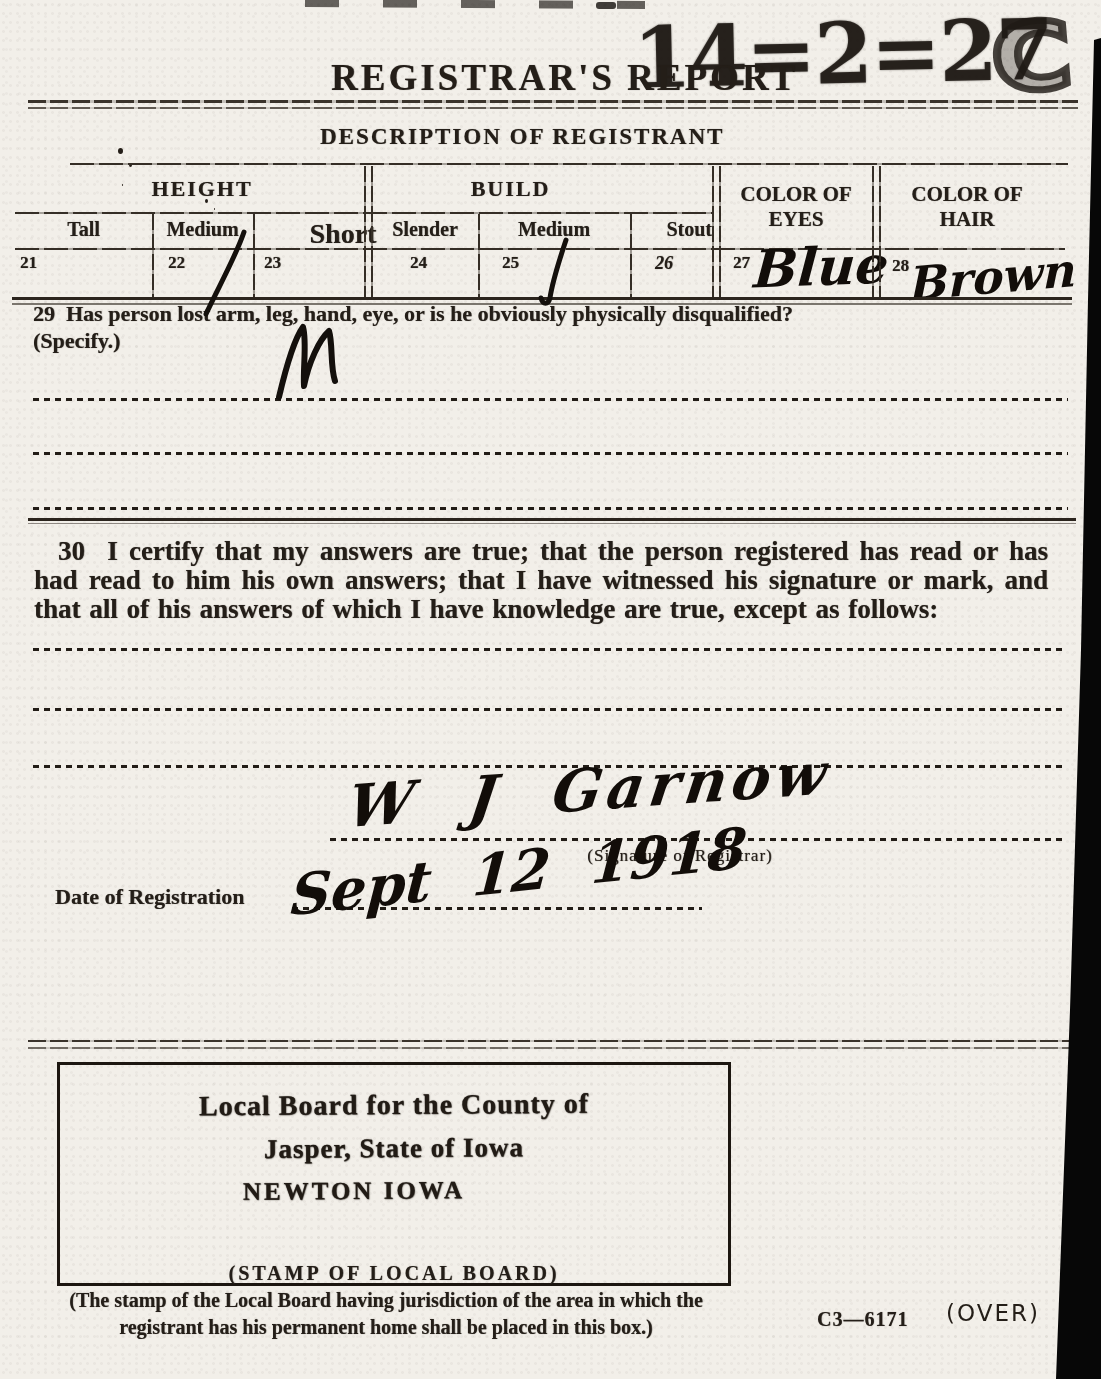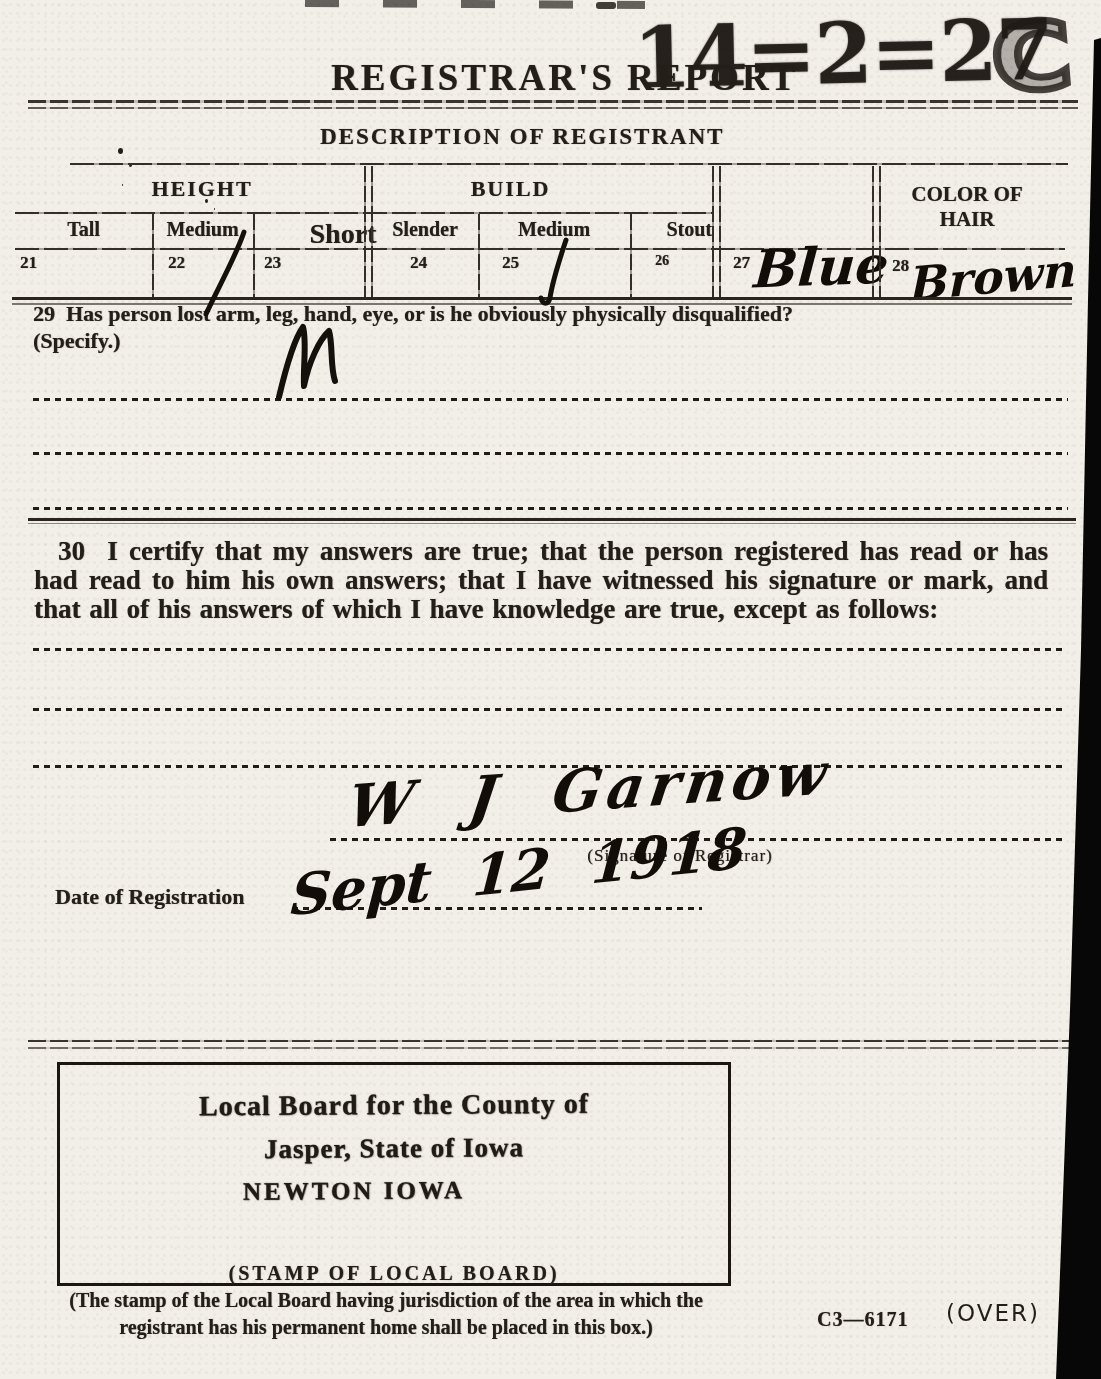--- a/index.html
+++ b/index.html
@@ -58,39 +58,40 @@
 
   <div class="abs print soft" style="left:320px;top:124px;font-size:23px;letter-spacing:2px;">DESCRIPTION OF REGISTRANT</div>
 
   <div class="abs" style="left:118px;top:148px;width:5px;height:6px;border-radius:50%;background:#241e18;
               box-shadow:10px 14px 0 -1px #241e18, 2px 34px 0 -2px #241e18, 86px 50px 0 -1px #241e18, 78px 42px 0 -3px #241e18, 94px 58px 0 -2px #241e18;"></div>
 
   <div class="hline" style="left:70px;top:163px;width:998px;"></div>
 
   <div class="abs print soft ctr" style="left:40px;top:176px;width:324px;font-size:22px;letter-spacing:2px;">HEIGHT</div>
   <div class="abs print soft ctr" style="left:372px;top:176px;width:277px;font-size:22px;letter-spacing:2px;text-align:center;">BUILD</div>
+  <div class="abs print soft ctr" style="left:722px;top:182px;width:148px;font-size:21px;line-height:25px;">COLOR OF EYES</div>
   <div class="abs print soft ctr" style="left:882px;top:182px;width:170px;font-size:21px;line-height:25px;">COLOR OF HAIR</div>
 
   <div class="hline" style="left:15px;top:212px;width:697px;"></div>
 
   <div class="abs print soft ctr" style="left:15px;top:218px;width:137px;font-size:20px;">Tall</div>
   <div class="abs print soft ctr" style="left:152px;top:218px;width:101px;font-size:20px;">Medium</div>
   <div class="abs print soft ctr" style="left:253px;top:218px;width:132px;font-size:28px;margin-left:24px;">Short</div>
   <div class="abs print soft ctr" style="left:372px;top:218px;width:106px;font-size:20px;">Slender</div>
   <div class="abs print soft ctr" style="left:478px;top:218px;width:152px;font-size:20px;">Medium</div>
   <div class="abs print soft ctr" style="left:630px;top:218px;width:82px;font-size:20px;text-align:right;">Stout</div>
 
   <div class="hline" style="left:15px;top:248px;width:1050px;"></div>
 
   <div class="abs print soft" style="left:20px;top:253px;font-size:17px;">21</div>
   <div class="abs print soft" style="left:168px;top:253px;font-size:17px;">22</div>
   <div class="abs print soft" style="left:264px;top:253px;font-size:17px;">23</div>
   <div class="abs print soft" style="left:410px;top:253px;font-size:17px;">24</div>
   <div class="abs print soft" style="left:502px;top:253px;font-size:17px;">25</div>
-  <div class="abs print soft" style="left:655px;top:253px;font-size:14px;">26</div>
+  <div class="abs print soft" style="left:655px;top:253px;font-size:18px;font-style:italic;">26</div>
   <div class="abs print soft" style="left:733px;top:253px;font-size:17px;">27</div>
   <div class="abs print soft" style="left:892px;top:256px;font-size:17px;">28</div>
 
   <div class="abs hand" style="left:754px;top:236px;font-size:52px;transform:rotate(-2deg) skewX(-6deg);">Blue</div>
   <div class="abs hand" style="left:910px;top:250px;font-size:46px;transform:rotate(-5deg) skewX(-6deg);">Brown</div>
 
   <div class="vline" style="left:152px;top:214px;height:84px;"></div>
   <div class="vline" style="left:253px;top:214px;height:84px;"></div>
   <div class="vline" style="left:364px;top:166px;height:134px;"></div>
   <div class="vline" style="left:371px;top:166px;height:134px;"></div>

